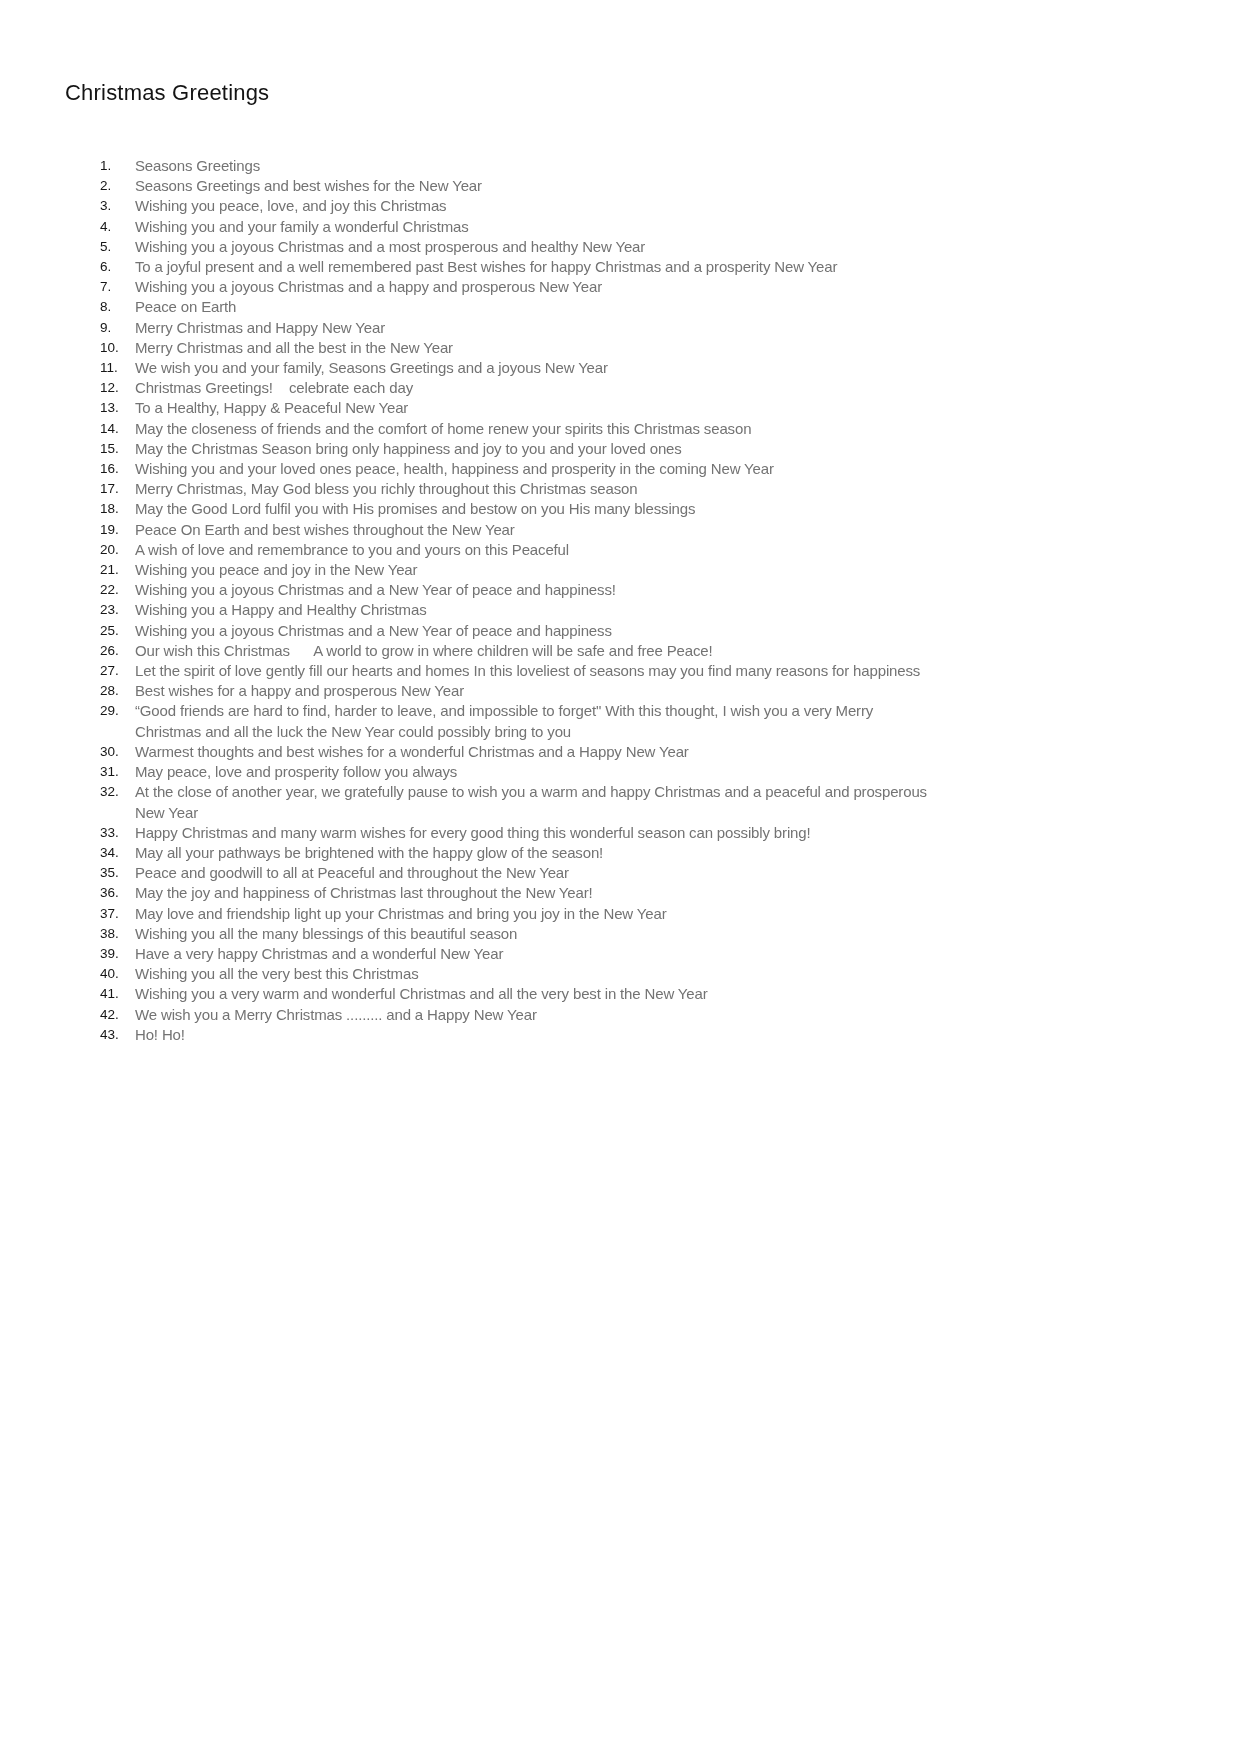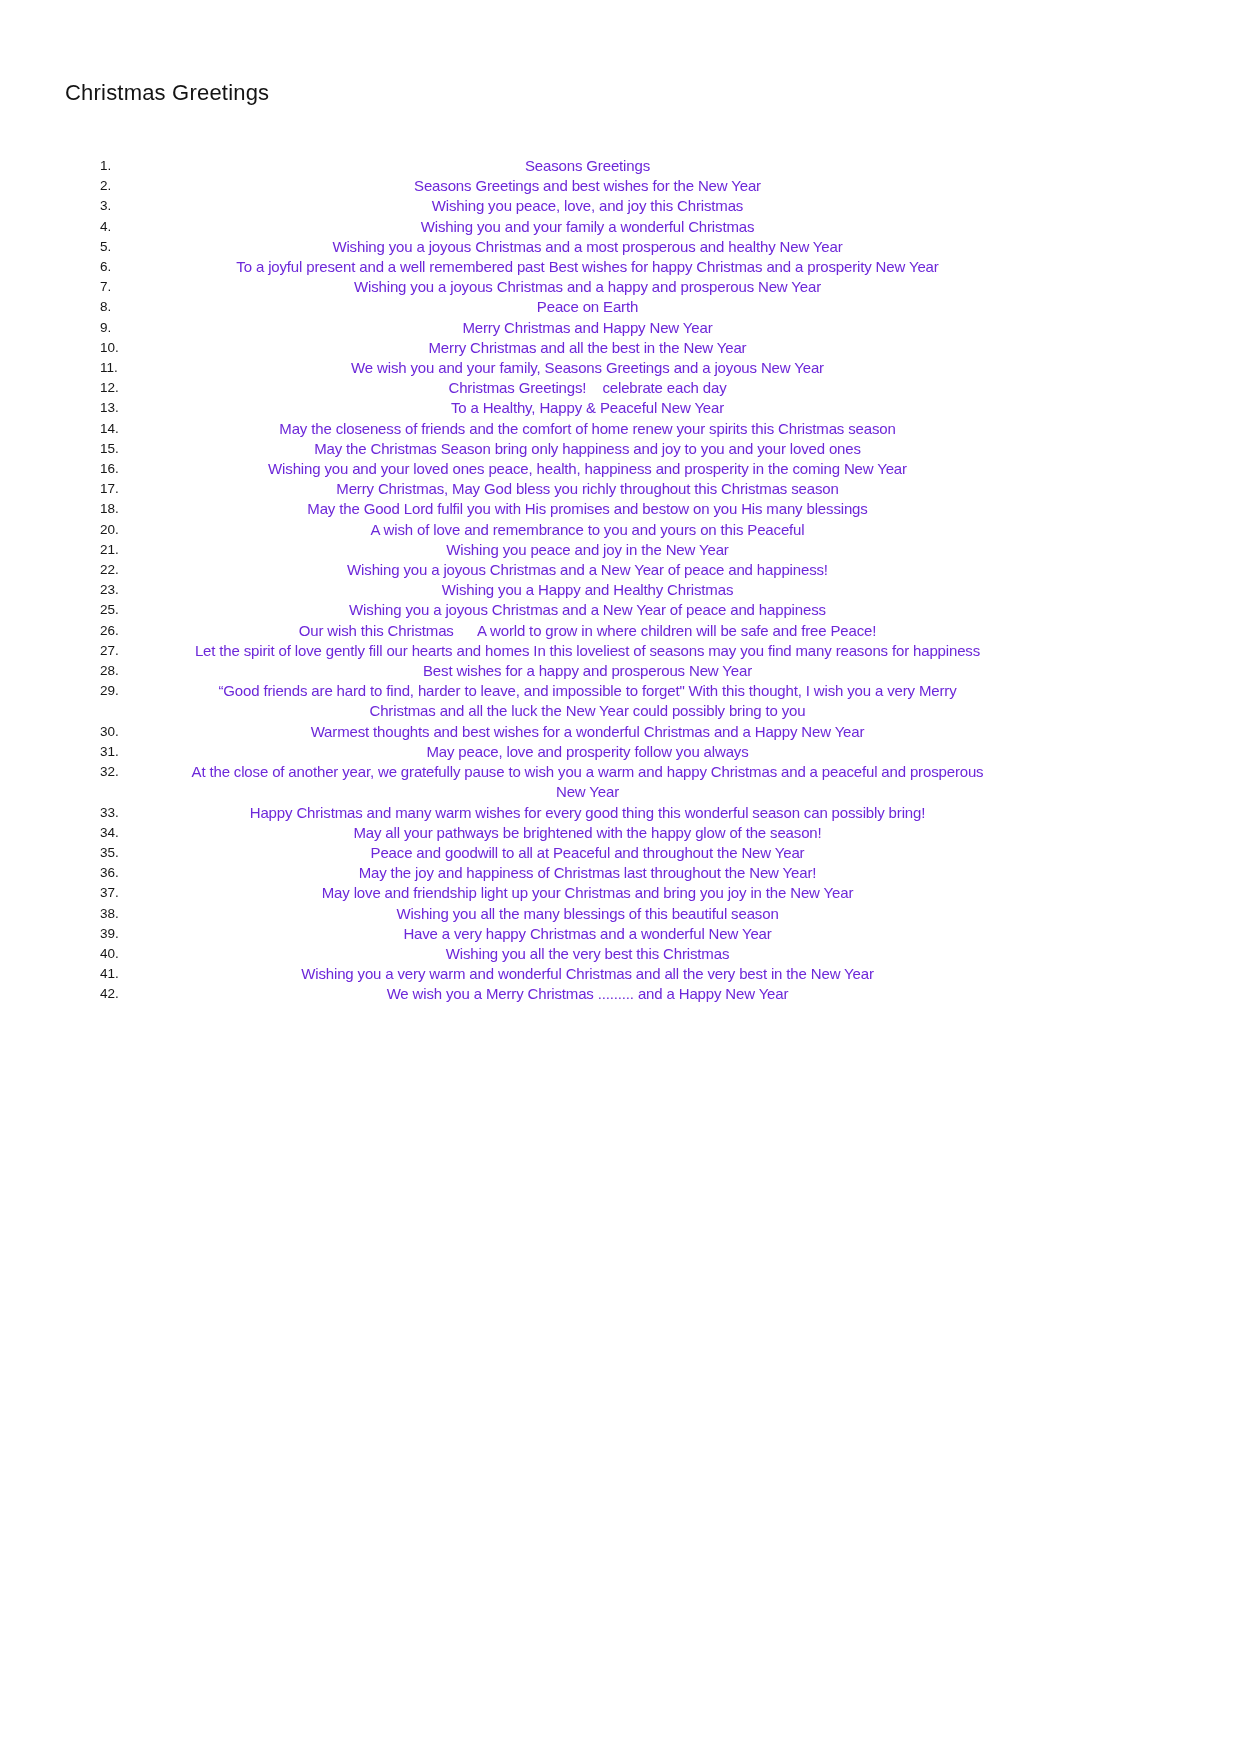--- a/index.html
+++ b/index.html
@@ -49,22 +49,21 @@
     font-size: 13.5px;
     line-height: 20.2px;
     color: #161616;
   }
   .text {
     flex: 1 1 auto;
     font-size: 15px;
     line-height: 20.2px;
     letter-spacing: -0.15px;
     white-space: pre-wrap;
-    color: #6d28d9;
-    text-align: center;
+    color: #737373;
   }
 </style>
 </head>
 <body>
 
 <div class="page">
   <h1 class="doc-title">Christmas Greetings</h1>
   <ol class="greetings" id="greetings-list">
       <li class="item">
         <span class="num">1.</span>
@@ -132,20 +131,24 @@
       </li>
       <li class="item">
         <span class="num">17.</span>
         <span class="text">Merry Christmas, May God bless you richly throughout this Christmas season</span>
       </li>
       <li class="item">
         <span class="num">18.</span>
         <span class="text">May the Good Lord fulfil you with His promises and bestow on you His many blessings</span>
       </li>
       <li class="item">
+        <span class="num">19.</span>
+        <span class="text">Peace On Earth and best wishes throughout the New Year</span>
+      </li>
+      <li class="item">
         <span class="num">20.</span>
         <span class="text">A wish of love and remembrance to you and yours on this Peaceful</span>
       </li>
       <li class="item">
         <span class="num">21.</span>
         <span class="text">Wishing you peace and joy in the New Year</span>
       </li>
       <li class="item">
         <span class="num">22.</span>
         <span class="text">Wishing you a joyous Christmas and a New Year of peace and happiness!</span>
@@ -220,15 +223,19 @@
         <span class="num">40.</span>
         <span class="text">Wishing you all the very best this Christmas</span>
       </li>
       <li class="item">
         <span class="num">41.</span>
         <span class="text">Wishing you a very warm and wonderful Christmas and all the very best in the New Year</span>
       </li>
       <li class="item">
         <span class="num">42.</span>
         <span class="text">We wish you a Merry Christmas ......... and a Happy New Year</span>
+      </li>
+      <li class="item">
+        <span class="num">43.</span>
+        <span class="text">Ho! Ho!</span>
       </li>
     </ol>
 </div>
 
 </body></html>

